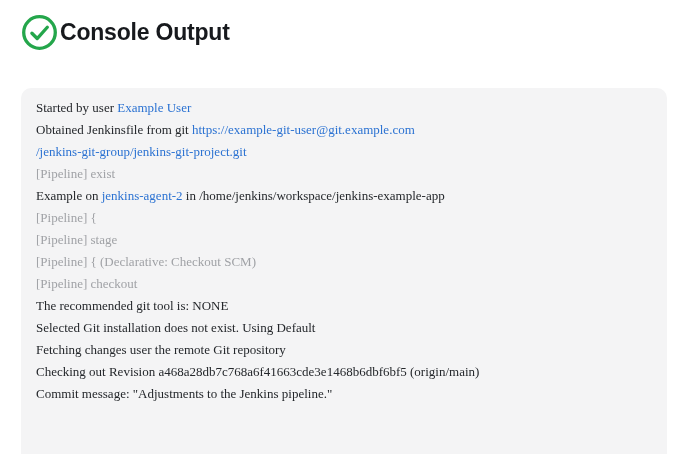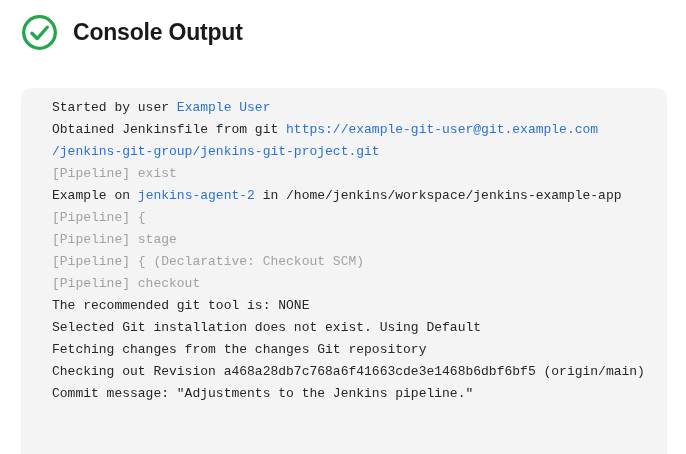--- a/index.html
+++ b/index.html
@@ -7,21 +7,21 @@
     width: 686px; height: 454px;
     background: #ffffff;
     overflow: hidden;
     font-family: "Liberation Sans", sans-serif;
   }
   .page-header {
     position: absolute;
     left: 20px; top: 13px;
     display: flex;
     align-items: center;
-    gap: 14px;
+    gap: 1px;
   }
   .status-icon {
     width: 39px; height: 39px;
     display: block;
     flex: 0 0 auto;
   }
   .page-title {
     font-size: 23px;
     font-weight: 700;
     color: #17191d;
@@ -31,26 +31,25 @@
     position: absolute;
     left: 21px; top: 88px;
     width: 646px;
     height: 380px; 
     background: #f4f4f5;
     border-radius: 10px;
     padding: 9px 15px;
     overflow: hidden;
   }
   .console-line {
-    font-family: Liberation Mono, monospace;
+    font-family: Liberation Serif, serif;
     font-size: 13px;
     line-height: 22px;
     white-space: pre;
     color: #24272b;
-    margin-left: 16px;
   }
   .seg-plain { color: #24272b; }
   .seg-muted { color: #a0a2a6; }
   .seg-link  { color: #2b72d2; text-decoration: none; cursor: pointer; }
 </style>
 </head>
 <body>
 
 <div class="page-header">
   <svg class="status-icon" viewBox="0 0 40 40" aria-hidden="true">
@@ -66,16 +65,16 @@
     <div class="console-line"><span class="seg-plain">Obtained Jenkinsfile from git </span><a class="seg-link">https://example-git-user@git.example.com</a></div>
     <div class="console-line"><a class="seg-link">/jenkins-git-group/jenkins-git-project.git</a></div>
     <div class="console-line"><span class="seg-muted">[Pipeline] exist</span></div>
     <div class="console-line"><span class="seg-plain">Example on </span><a class="seg-link">jenkins-agent-2</a><span class="seg-plain"> in /home/jenkins/workspace/jenkins-example-app</span></div>
     <div class="console-line"><span class="seg-muted">[Pipeline] {</span></div>
     <div class="console-line"><span class="seg-muted">[Pipeline] stage</span></div>
     <div class="console-line"><span class="seg-muted">[Pipeline] { (Declarative: Checkout SCM)</span></div>
     <div class="console-line"><span class="seg-muted">[Pipeline] checkout</span></div>
     <div class="console-line"><span class="seg-plain">The recommended git tool is: NONE</span></div>
     <div class="console-line"><span class="seg-plain">Selected Git installation does not exist. Using Default</span></div>
-    <div class="console-line"><span class="seg-plain">Fetching changes from the changes Git repository</span></div>
+    <div class="console-line"><span class="seg-plain">Fetching changes user the remote Git repository</span></div>
     <div class="console-line"><span class="seg-plain">Checking out Revision a468a28db7c768a6f41663cde3e1468b6dbf6bf5 (origin/main)</span></div>
     <div class="console-line"><span class="seg-plain">Commit message: "Adjustments to the Jenkins pipeline."</span></div>
   </div>
 
 </body></html>

